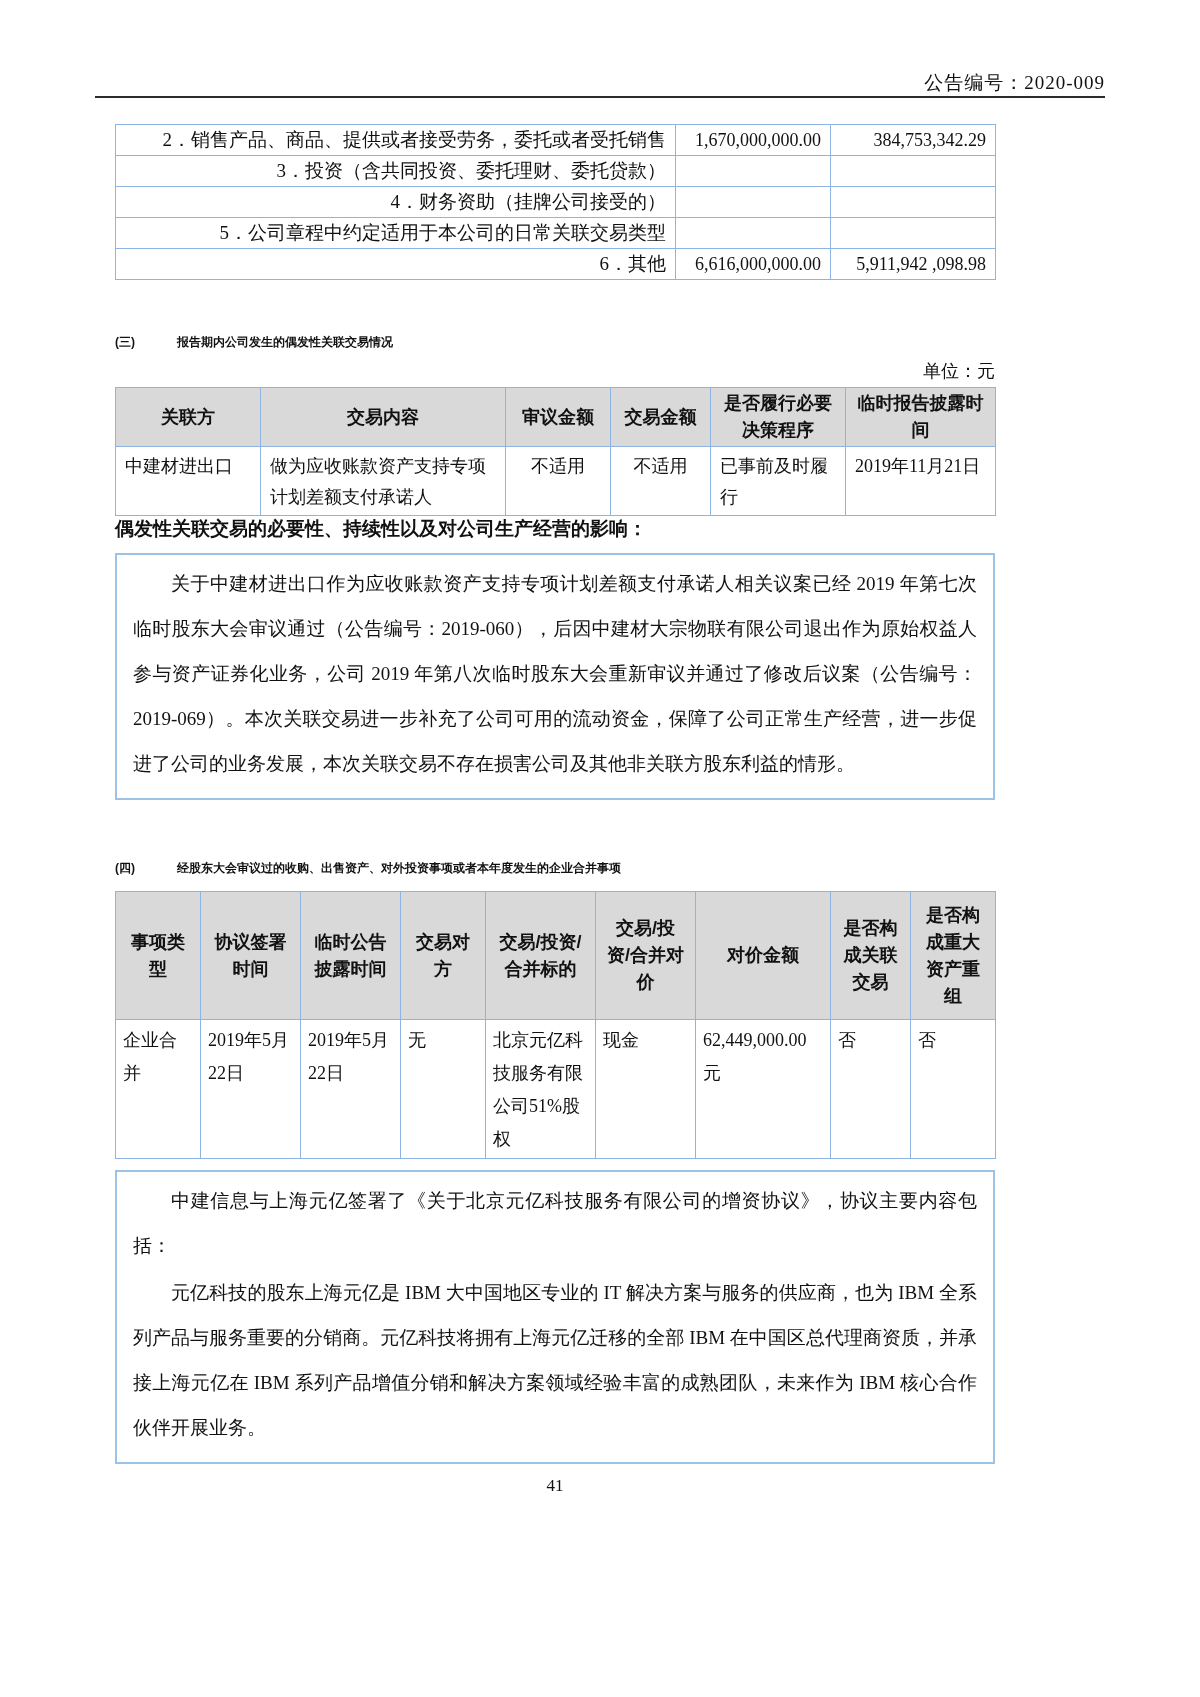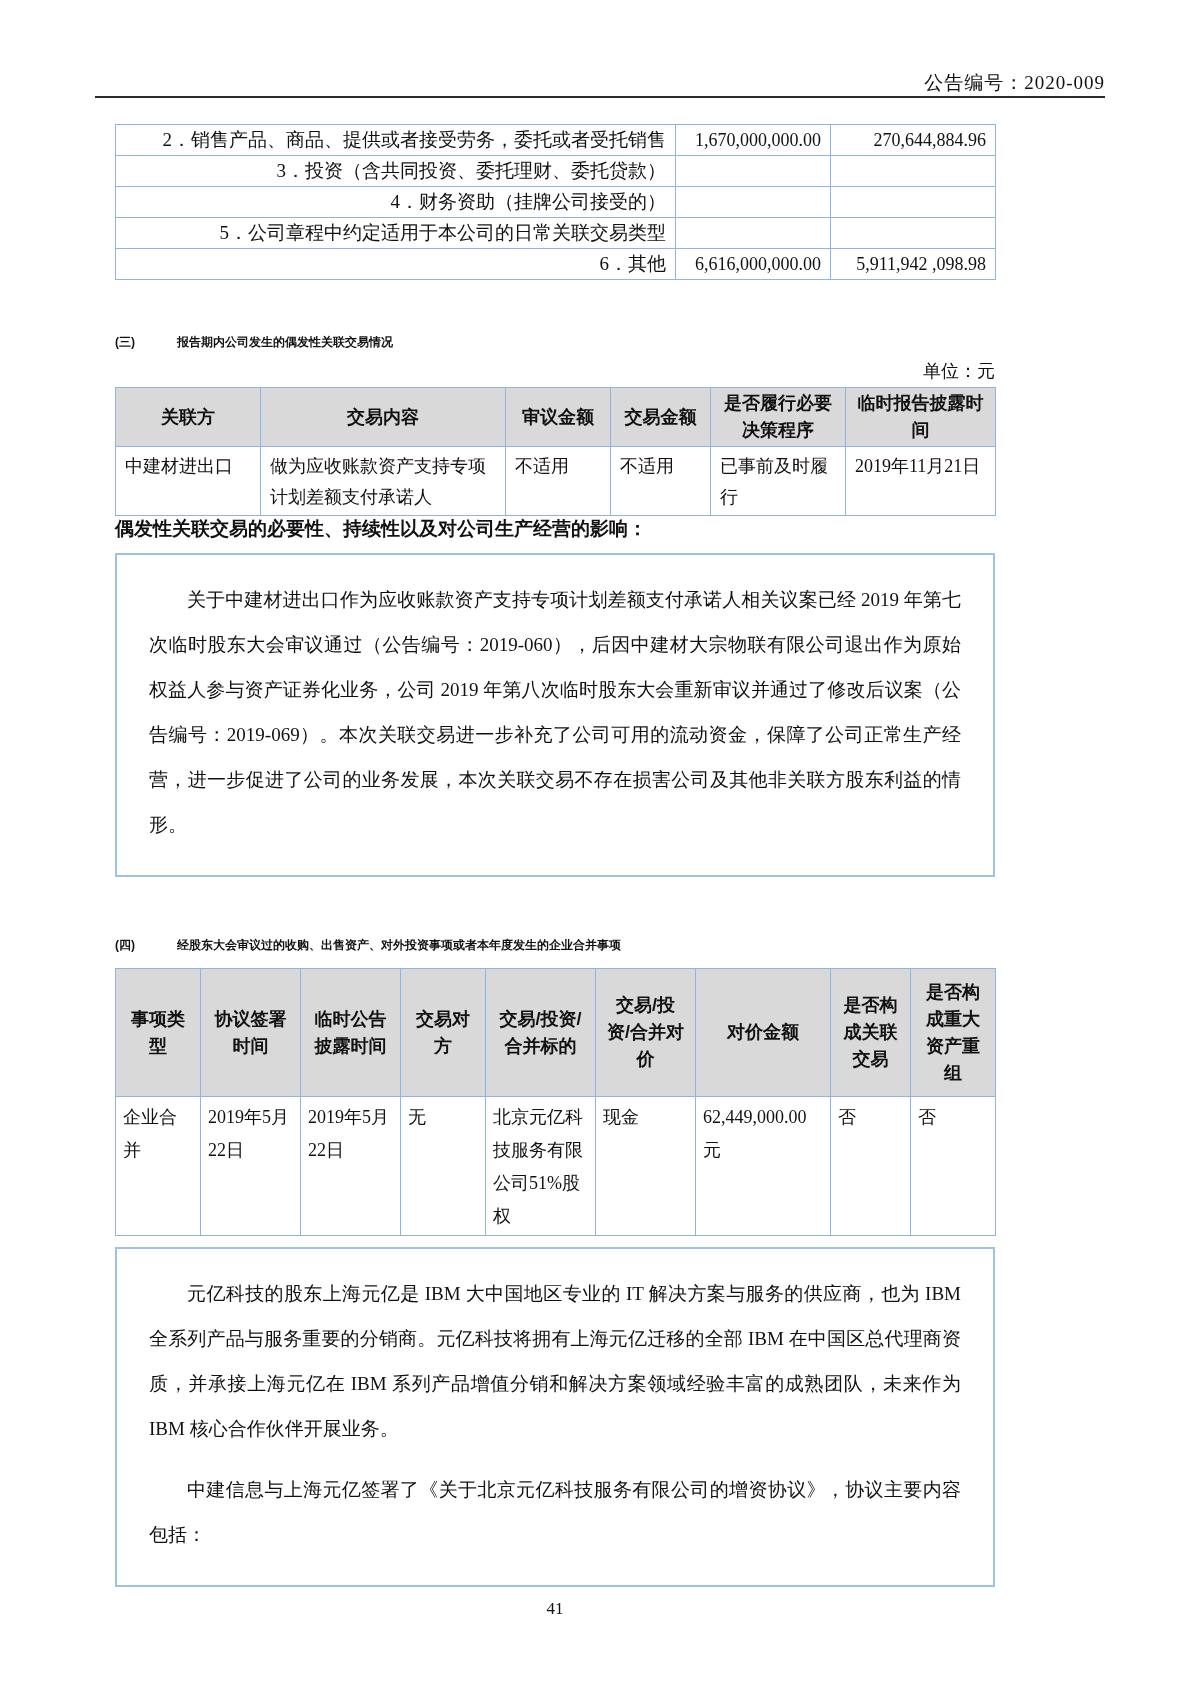--- a/index.html
+++ b/index.html
@@ -26,21 +26,21 @@
   }
   
   table.t1{margin-top:26px;font-size:19px;}
   table.t1 td{height:27px;line-height:26px;}
   td.cell-left{text-align:right;padding-left:12px;}
   td.cell-num{text-align:right;padding-right:10px;font-size:18px;}
   
   table.t2{margin-top:4px;font-size:18px;}
   table.t2 th{height:58px;}
   table.t2 td{height:60px;vertical-align:top;line-height:31px;padding-top:4px;}
-  table.t2 td.c{}
+  table.t2 td.c{text-align:center;}
   
   table.t3{margin-top:14px;font-size:18px;}
   table.t3 th{height:128px;}
   table.t3 td{height:126px;vertical-align:top;line-height:33px;padding-top:4px;padding-left:7px;padding-right:6px;}
   
   .sec-heading{
     margin-top:54px;font-size:12px;font-weight:bold;
     font-family:"Liberation Sans","DejaVu Sans",sans-serif;
   }
   .sec-heading .sec-num{margin-right:42px;}
@@ -48,21 +48,21 @@
     font-size:19px;font-weight:bold;
     font-family:"Liberation Sans","DejaVu Sans",sans-serif;
   }
   .unit-label{margin-top:8px;text-align:right;font-size:18px;}
   
   .para-box{
     margin-top:11px;border:2px solid #9CC2E5;background:#fff;
     padding:6px 16px 12px 16px;font-size:19px;line-height:45px;
     text-align:justify;
   }
-  .para-box p{margin:16px;text-indent:2em;}
+  .para-box p{margin:0;text-indent:2em;}
   .para-box p + p{margin-top:2px;}
   .page-number{margin-top:12px;text-align:center;font-size:17px;}
 </style>
 </head>
 <body>
 
 <div>
 
   <div class="doc-header">
     <span>公告编号：2020-009</span>
@@ -73,21 +73,21 @@
     <table class="t t1">
       <colgroup>
           <col style="width:560px">
           <col style="width:155px">
           <col style="width:165px">
         </colgroup>
       <tbody>
         <tr>
           <td class="cell-left">2．销售产品、商品、提供或者接受劳务，委托或者受托销售</td>
           <td class="cell-num">1,670,000,000.00</td>
-          <td class="cell-num">270,644,884.96</td>
+          <td class="cell-num">384,753,342.29</td>
         </tr>
         <tr>
           <td class="cell-left">3．投资（含共同投资、委托理财、委托贷款）</td>
           <td class="cell-num"></td>
           <td class="cell-num"></td>
         </tr>
         <tr>
           <td class="cell-left">4．财务资助（挂牌公司接受的）</td>
           <td class="cell-num"></td>
           <td class="cell-num"></td>
@@ -183,20 +183,20 @@
           <td>现金</td>
           <td>62,449,000.00 元</td>
           <td>否</td>
           <td>否</td>
         </tr>
       </tbody>
     </table>
 
 
     <div class="para-box">
+      <p>中建信息与上海元亿签署了《关于北京元亿科技服务有限公司的增资协议》，协议主要内容包括：</p>
       <p>元亿科技的股东上海元亿是 IBM 大中国地区专业的 IT 解决方案与服务的供应商，也为 IBM 全系列产品与服务重要的分销商。元亿科技将拥有上海元亿迁移的全部 IBM 在中国区总代理商资质，并承接上海元亿在 IBM 系列产品增值分销和解决方案领域经验丰富的成熟团队，未来作为 IBM 核心合作伙伴开展业务。</p>
-      <p>中建信息与上海元亿签署了《关于北京元亿科技服务有限公司的增资协议》，协议主要内容包括：</p>
     </div>
 
     <div class="page-number">41</div>
 
   </div>
 </div>
 
 </body></html>

